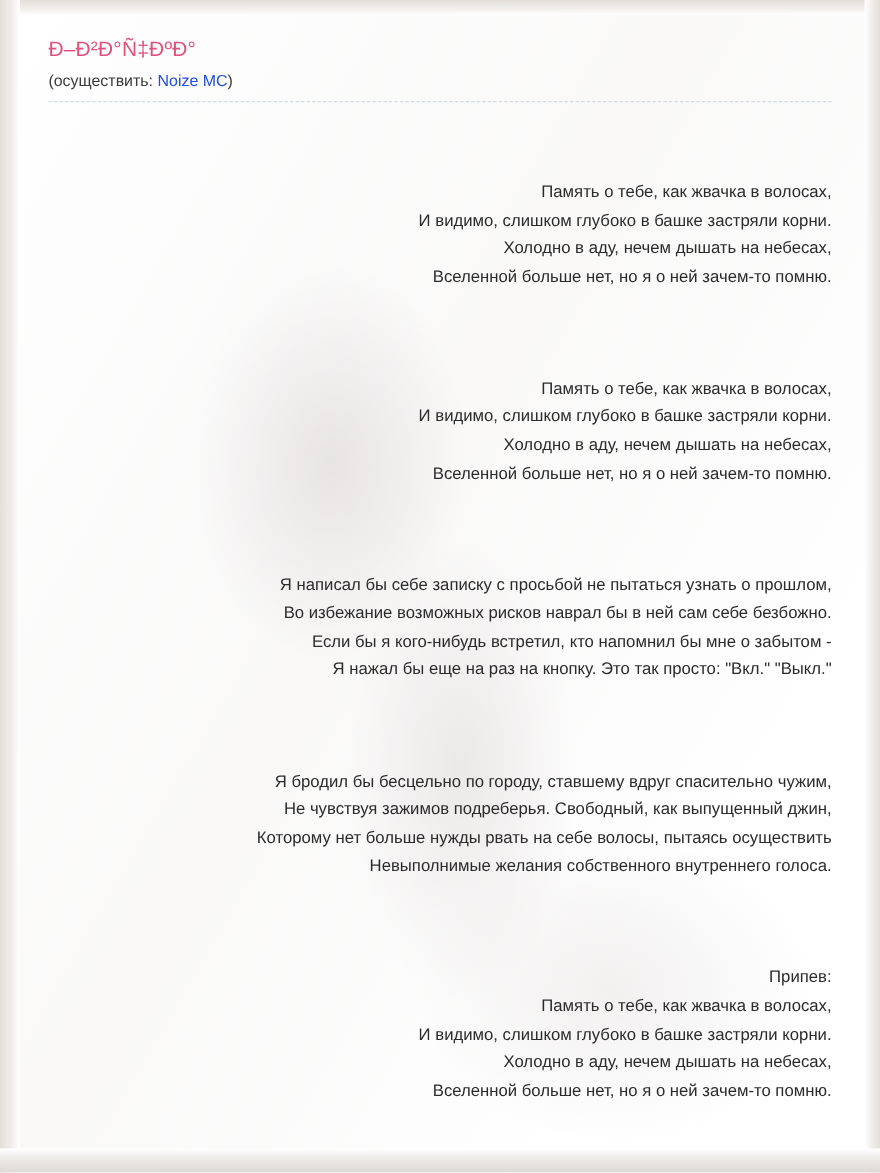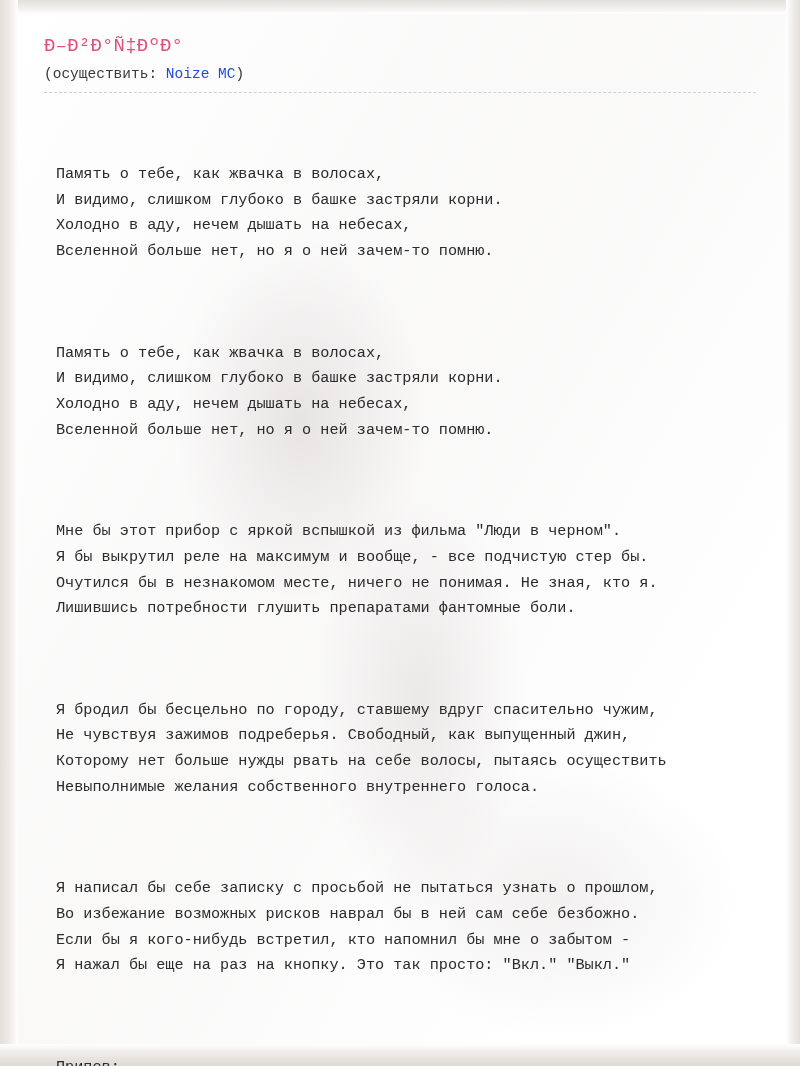--- a/index.html
+++ b/index.html
@@ -13,21 +13,20 @@
     font-family: "Liberation Sans", sans-serif;
     overflow: hidden;
   }
   .page {
     position: relative;
     width: 800px;
     height: 1066px;
     background: #ffffff;
     box-sizing: border-box;
     overflow: hidden;
-    font-family: Liberation Mono, monospace;
   }
   
   .bg-photo {
     position: absolute;
     left: 0; top: 0;
     width: 800px; height: 1066px;
     background:
       radial-gradient(ellipse 180px 260px at 300px 420px, rgba(60,40,40,0.10), rgba(60,40,40,0) 70%),
       radial-gradient(ellipse 150px 300px at 420px 700px, rgba(70,45,45,0.09), rgba(70,45,45,0) 70%),
       radial-gradient(ellipse 260px 200px at 560px 900px, rgba(80,55,50,0.07), rgba(80,55,50,0) 70%),
@@ -89,20 +88,21 @@
   }
   .lyrics {
     font-size: 15.2px;
     line-height: 25.6px;
     color: #2b2b2b;
     white-space: pre-wrap;
   }
   .stanza {
     margin: 0 0 25px 12px;
     white-space: pre-wrap;
+    text-align: right;
   }
   .stanza:last-child { margin-bottom: 0; }
 </style>
 </head>
 <body>
 
 <div class="page">
   <div class="bg-photo"></div>
   <div class="page-border-top"></div>
   <div class="page-border-left"></div>
@@ -119,32 +119,28 @@
 
     <div class="lyrics">
       <p class="stanza">Память о тебе, как жвачка в волосах,
 И видимо, слишком глубоко в башке застряли корни.
 Холодно в аду, нечем дышать на небесах,
 Вселенной больше нет, но я о ней зачем-то помню.</p>
       <p class="stanza">Память о тебе, как жвачка в волосах,
 И видимо, слишком глубоко в башке застряли корни.
 Холодно в аду, нечем дышать на небесах,
 Вселенной больше нет, но я о ней зачем-то помню.</p>
-      <p class="stanza">Мне бы этот прибор с яркой вспышкой из фильма "Люди в черном".
-Я бы выкрутил реле на максимум и вообще, - все подчистую стер бы.
-Очутился бы в незнакомом месте, ничего не понимая. Не зная, кто я.
-Лишившись потребности глушить препаратами фантомные боли.</p>
+      <p class="stanza">Я написал бы себе записку с просьбой не пытаться узнать о прошлом,
+Во избежание возможных рисков наврал бы в ней сам себе безбожно.
+Если бы я кого-нибудь встретил, кто напомнил бы мне о забытом -
+Я нажал бы еще на раз на кнопку. Это так просто: "Вкл." "Выкл."</p>
       <p class="stanza">Я бродил бы бесцельно по городу, ставшему вдруг спасительно чужим,
 Не чувствуя зажимов подреберья. Свободный, как выпущенный джин,
 Которому нет больше нужды рвать на себе волосы, пытаясь осуществить
 Невыполнимые желания собственного внутреннего голоса.</p>
-      <p class="stanza">Я написал бы себе записку с просьбой не пытаться узнать о прошлом,
-Во избежание возможных рисков наврал бы в ней сам себе безбожно.
-Если бы я кого-нибудь встретил, кто напомнил бы мне о забытом -
-Я нажал бы еще на раз на кнопку. Это так просто: "Вкл." "Выкл."</p>
       <p class="stanza">Припев:
 Память о тебе, как жвачка в волосах,
 И видимо, слишком глубоко в башке застряли корни.
 Холодно в аду, нечем дышать на небесах,
 Вселенной больше нет, но я о ней зачем-то помню.</p>
       
     </div>
   </div>
 </div>
 

